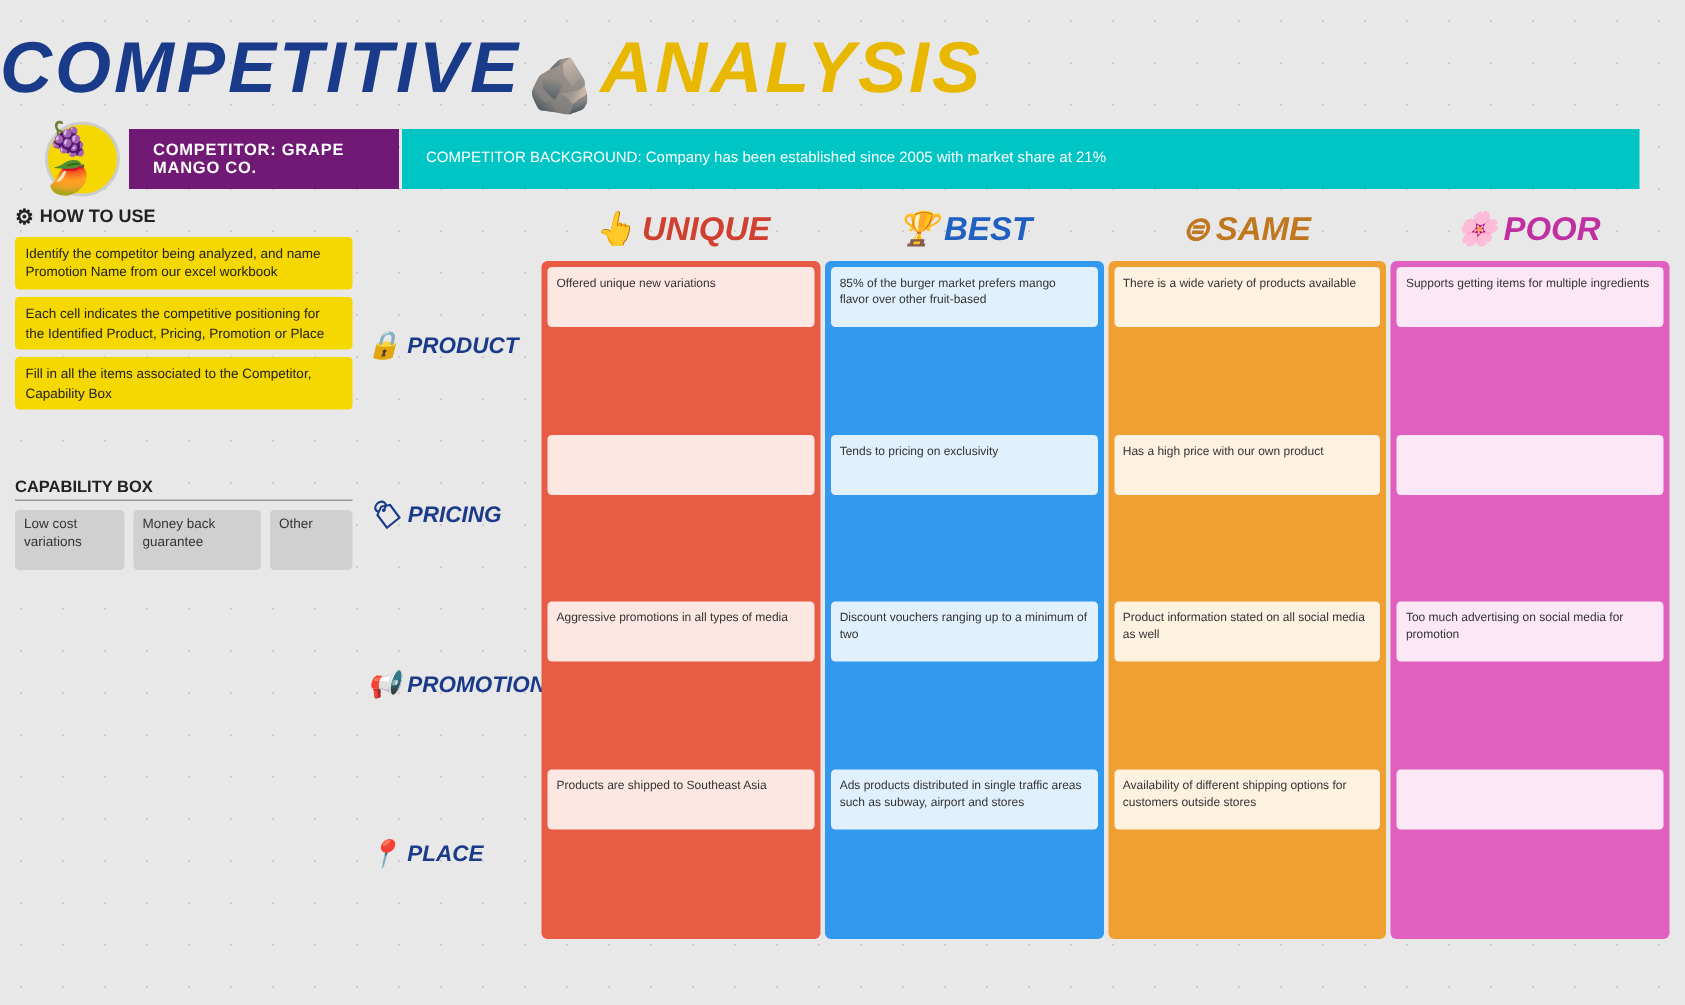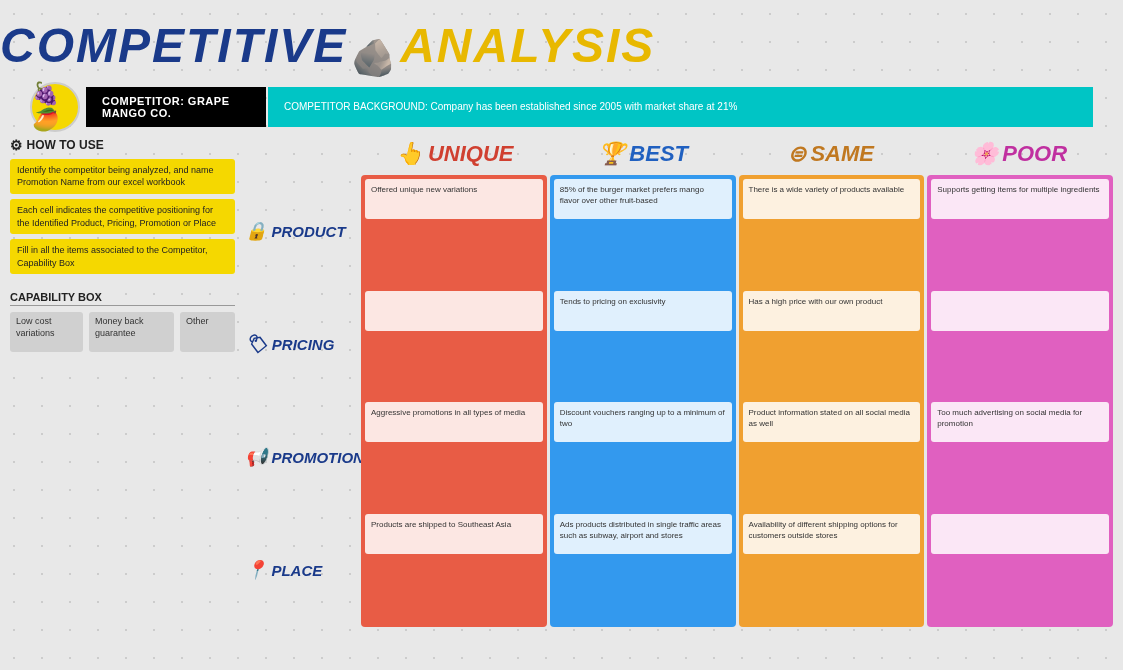--- a/index.html
+++ b/index.html
@@ -59,21 +59,21 @@
       display: flex;
       align-items: center;
       justify-content: center;
       font-size: 22px;
       border: 2px solid #ccc;
       flex-shrink: 0;
       margin-right: 6px;
       z-index: 2;
     }
     .competitor-name-box {
-      background: #000000;
+      background: #701a75;
       color: #fff;
       font-weight: bold;
       font-size: 11px;
       padding: 0 16px;
       height: 40px;
       display: flex;
       align-items: center;
       flex: 0 0 180px;
       letter-spacing: 0.5px;
     }
@@ -133,20 +133,21 @@
     .capability-box-section {
       margin-top: 4px;
     }
     .capability-box-title {
       font-weight: bold;
       font-size: 11px;
       color: #222;
       margin-bottom: 6px;
       border-bottom: 1px solid #999;
       padding-bottom: 2px;
+      margin-top: 29px;
     }
     .capability-boxes {
       display: flex;
       gap: 6px;
     }
     .cap-box {
       background: #d0d0d0;
       border-radius: 3px;
       font-size: 9px;
       color: #333;

